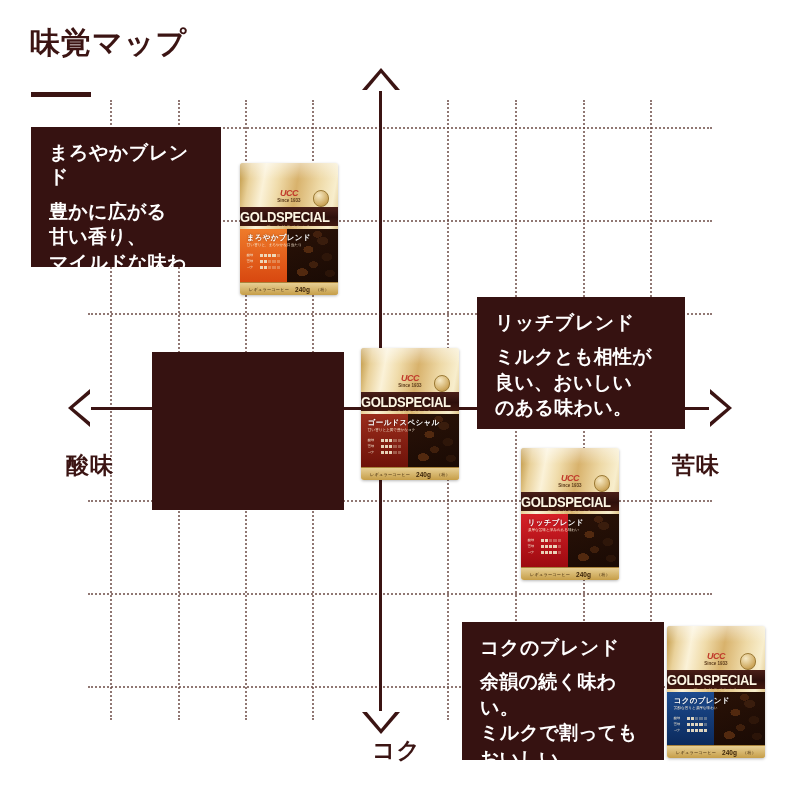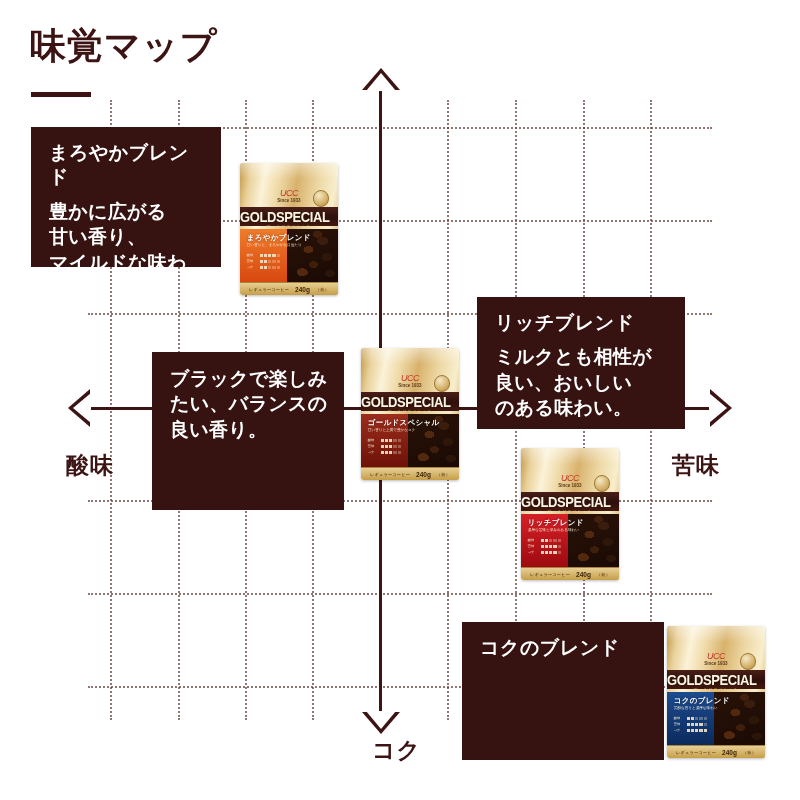--- a/index.html
+++ b/index.html
@@ -16,21 +16,21 @@
     height: 800px;
     background: #ffffff;
     overflow: hidden;
   }
 
   
   .page-title {
     position: absolute;
     left: 30px;
     top: 26px;
-    font-size: 36px;
+    font-size: 30px;
     font-weight: 700;
     letter-spacing: 1px;
     color: #3b1413;
     line-height: 1.1;
     white-space: nowrap;
   }
   .title-rule {
     position: absolute;
     left: 31px;
     top: 92px;
@@ -188,21 +188,21 @@
     position: absolute;
     left: 0; right: 0; top: 0;
     height: 12%;
     background: linear-gradient(180deg, rgba(255,255,255,.45), rgba(255,255,255,0));
   }
   .bag-ucc {
     position: absolute;
     left: 50%; transform: translateX(-50%);
     top: 20%;
     font-size: 9px;
-    font-weight: 400;
+    font-weight: 700;
     font-style: italic;
     color: #c0392b;
     letter-spacing: -.5px;
     line-height: 1;
   }
   .bag-since {
     position: absolute;
     left: 50%; transform: translateX(-50%);
     top: 27.5%;
     font-size: 4.5px;
@@ -379,34 +379,34 @@
   <div class="title-rule"></div>
 
   <div class="info-box" style="left:31px; top:127px; width:190px; height:140px;">
     <div class="info-title">まろやかブレンド</div>
     <div class="info-body">豊かに広がる
 甘い香り、
 マイルドな味わい。</div>
   </div>
 
   <div class="info-box" style="left:152px; top:352px; width:192px; height:158px;">
-    <div class="info-body">ブラックで楽しみ
-たい、バランスの
-良い香り。</div>
   </div>
 
   <div class="info-box" style="left:477px; top:297px; width:208px; height:132px;">
     <div class="info-title">リッチブレンド</div>
     <div class="info-body">ミルクとも相性が
 良い、おいしい
 のある味わい。</div>
   </div>
 
   <div class="info-box" style="left:462px; top:622px; width:202px; height:138px;">
     <div class="info-title">コクのブレンド</div>
+    <div class="info-body">余韻の続く味わい。
+ミルクで割っても
+おいしい。</div>
   </div>
 
   <div class="bag" style="left:240px; top:163px; width:98px; height:132px;">
     <div class="bag-inner">
       <div class="bag-gold"></div>
       <div class="bag-top-arc"></div>
       <div class="bag-ucc">UCC</div>
       <div class="bag-since">Since 1933</div>
       <div class="bag-seal"></div>
       <div class="bag-band">

